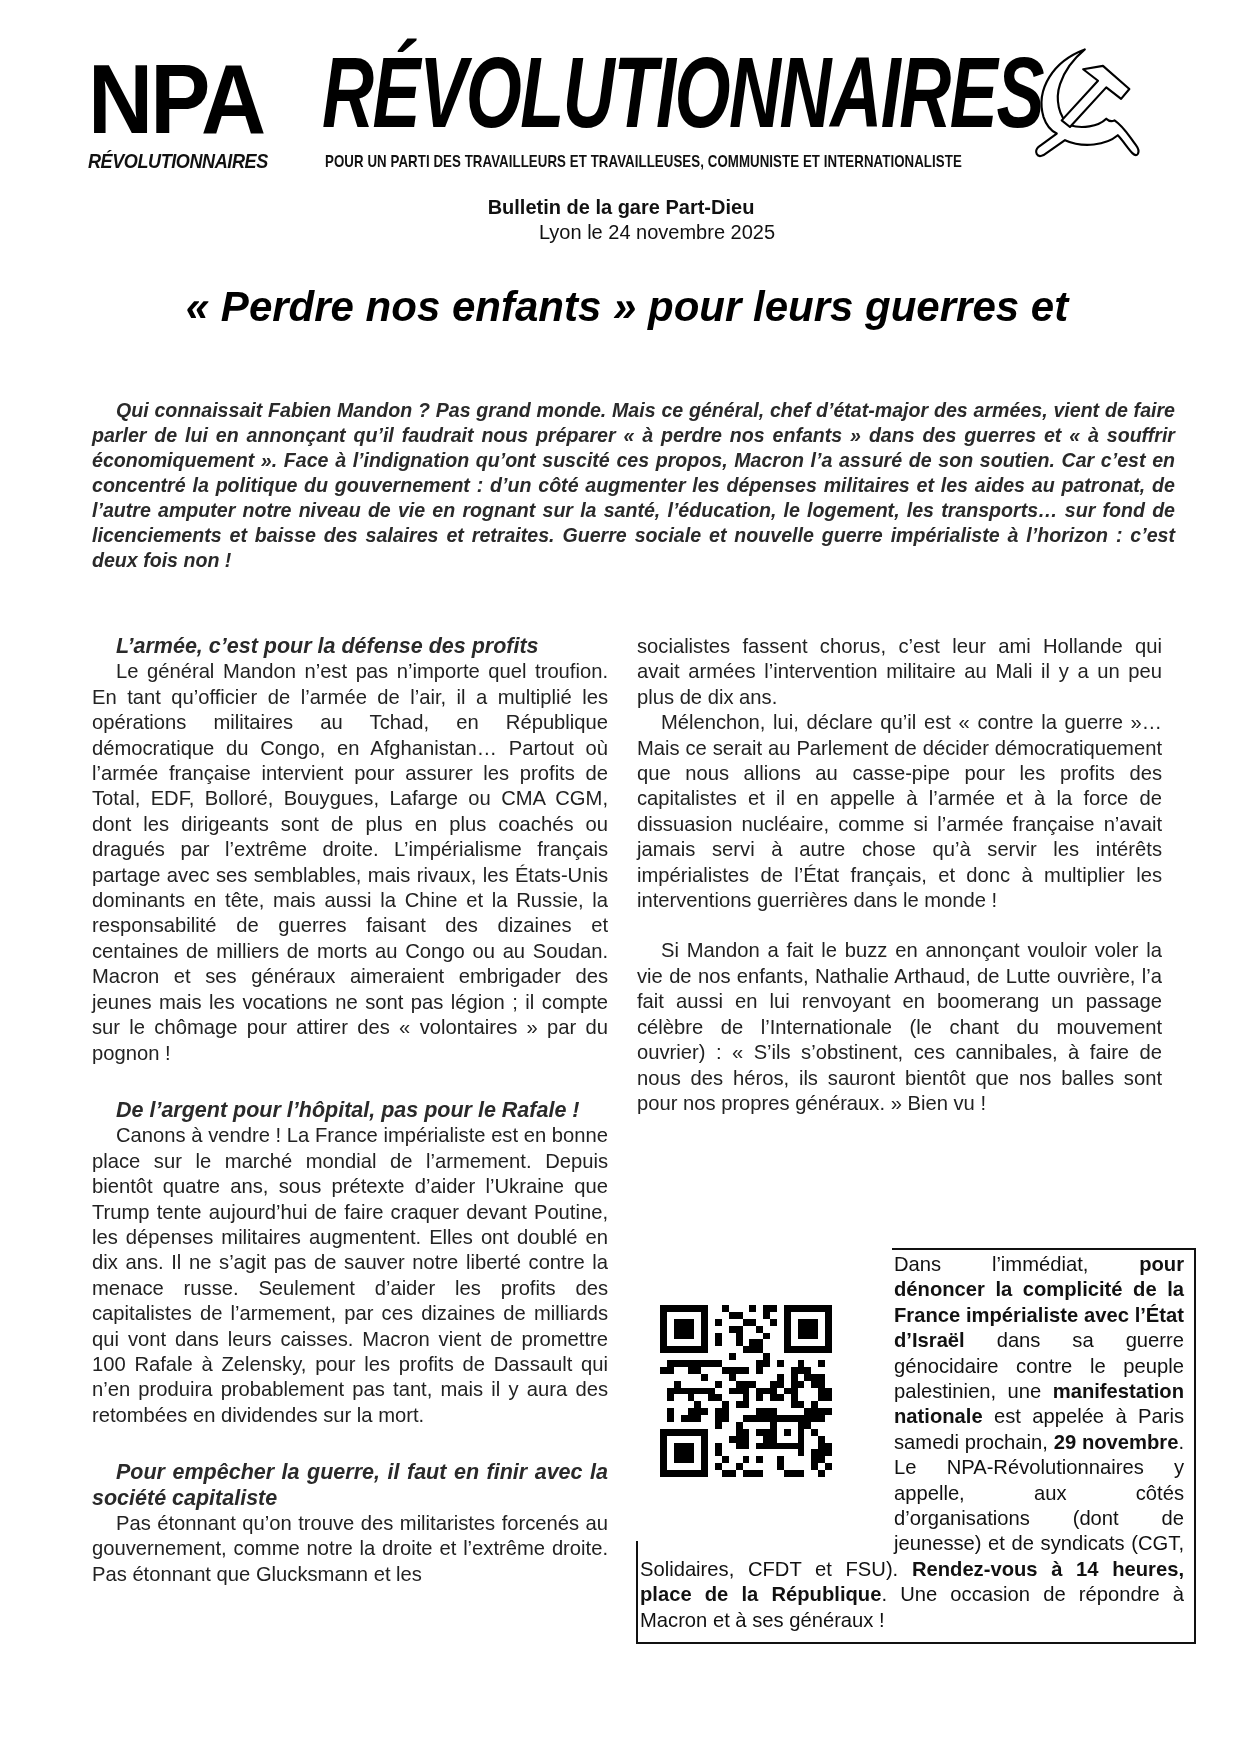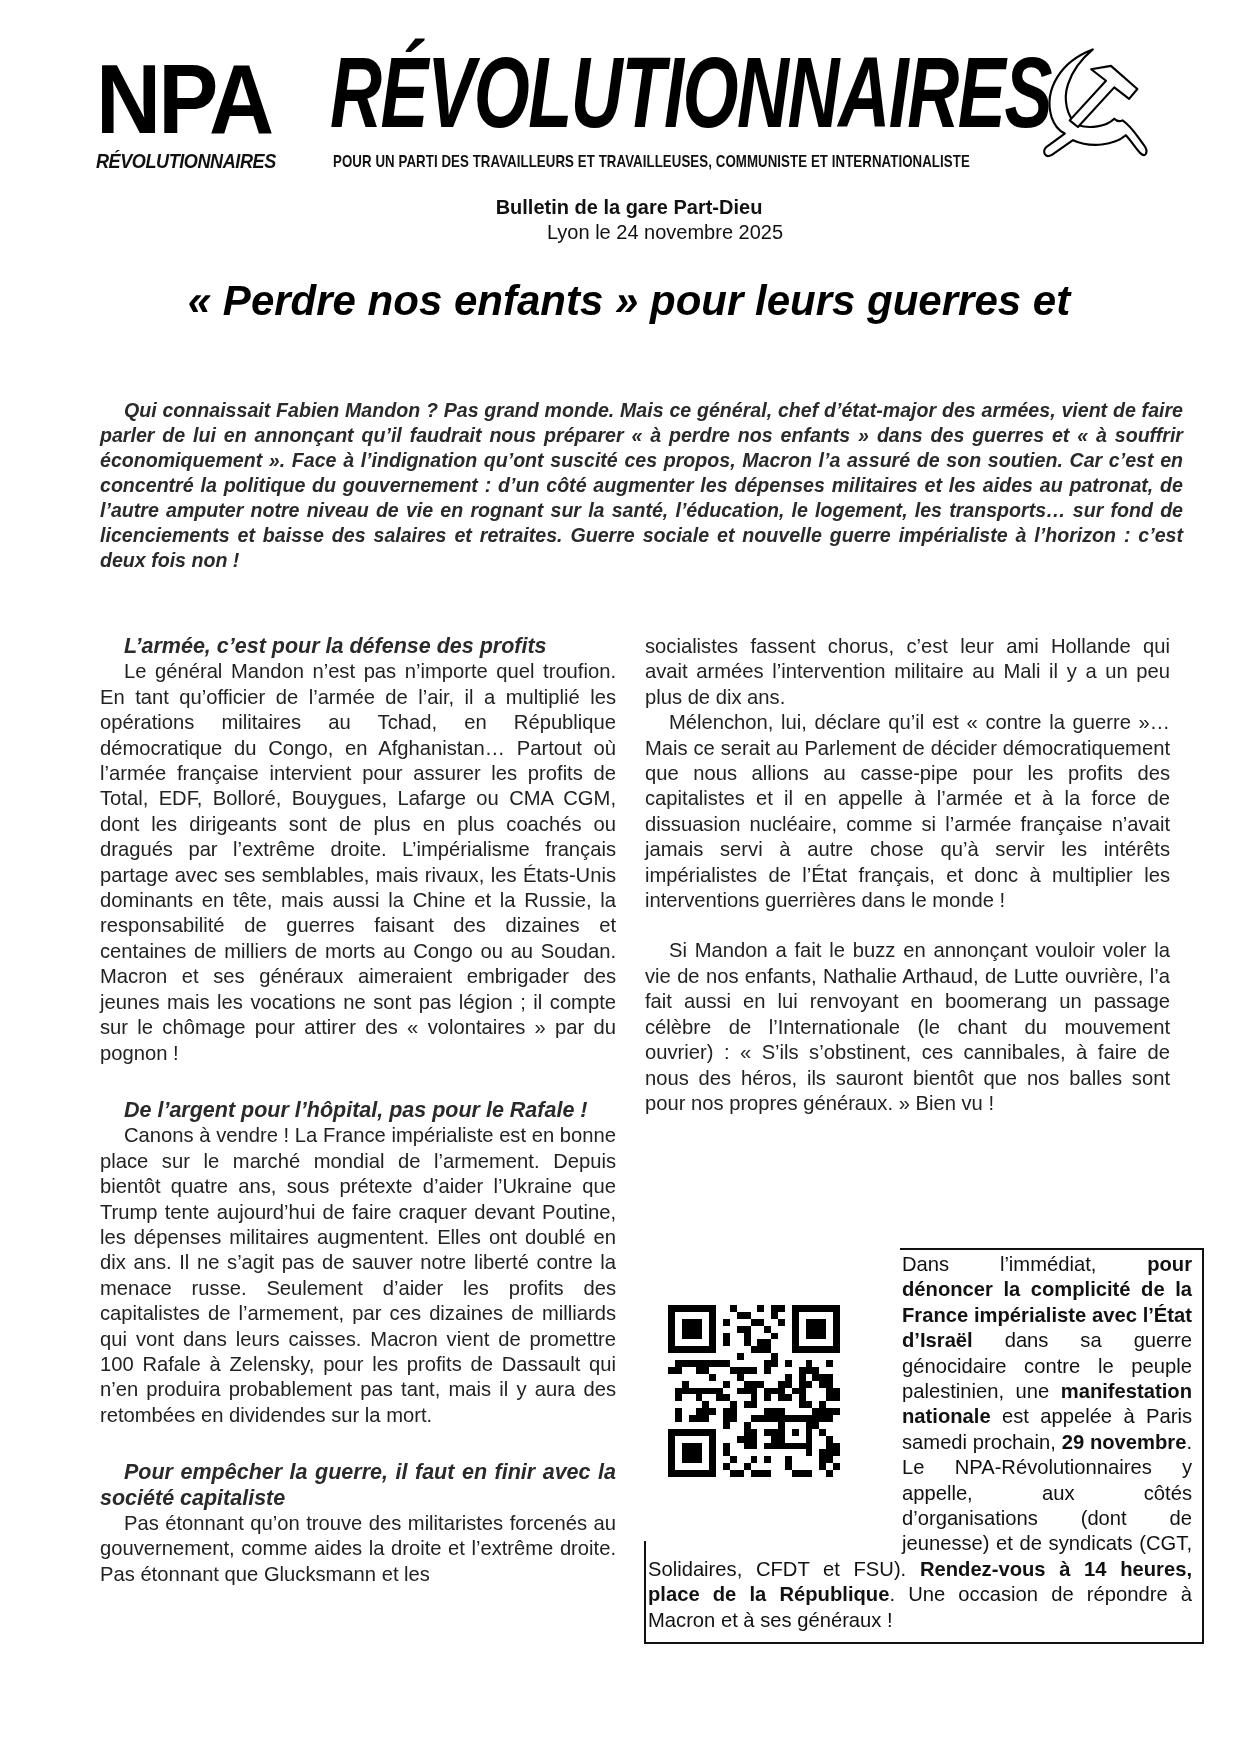--- a/index.html
+++ b/index.html
@@ -1,17 +1,17 @@
 <!DOCTYPE html>
 <html><head>
 <meta charset="utf-8">
 <style>
   html, body { margin: 0; padding: 0; background: #ffffff; }
   body { width: 1242px; height: 1755px; position: relative; overflow: hidden; color: #1a1a1a; }
-  .page { position: absolute; left: 8px; top: 0; width: 1082px; height: 1755px; }
+  .page { position: absolute; left: 0; top: 0; width: 1082px; height: 1755px; }
 
   
   .npa-logo { position: absolute; left: 88px; top: 55px; width: 185px; }
   .npa-big { font-family: "Liberation Sans", sans-serif; font-weight: 700; font-size: 98px; line-height: 88px; letter-spacing: -3px; color: #000; transform: scaleX(0.92); transform-origin: left top; }
   .npa-sub { font-family: "Liberation Sans", sans-serif; font-weight: 700; font-style: italic; font-size: 21px; letter-spacing: -0.5px; color: #111; margin-top: 6px; transform: scaleX(0.86); transform-origin: left top; white-space: nowrap; }
   .masthead-title { position: absolute; left: 322px; top: 42px; font-family: "Liberation Sans", sans-serif; font-weight: 700; font-style: italic; font-size: 100px; line-height: 100px; color: #000; letter-spacing: -2px; transform: scaleX(0.72); transform-origin: left top; white-space: nowrap; }
   .masthead-tagline { position: absolute; left: 325px; top: 152px; font-family: "Liberation Sans", sans-serif; font-weight: 700; font-size: 17px; color: #111; transform: scaleX(0.78); transform-origin: left top; white-space: nowrap; letter-spacing: 0.1px; }
   .hammer-sickle { position: absolute; left: 1032px; top: 42px; width: 132px; height: 132px; }
 
   
@@ -57,37 +57,37 @@
 
       <path d="M64 4 C 26 18, 4 52, 14 86 C 18 98, 26 104, 30 106 L 8 122 C 2 128, 6 136, 14 132 L 40 114 C 62 124, 90 120, 104 108 C 110 114, 116 124, 122 130 C 128 136, 132 128, 126 120 C 118 110, 112 98, 100 90 C 96 92, 92 90, 90 88 C 80 98, 60 100, 46 96 C 32 86, 28 64, 34 46 C 40 28, 52 14, 64 4 Z"></path>
 
       <path d="M62 28 L 86 24 L 118 52 L 108 64 L 90 50 L 46 98 L 36 90 L 80 42 Z"></path>
     </g>
   </svg>
 
   <div class="bulletin">Bulletin de la gare Part-Dieu</div>
   <div class="dateline">Lyon le 24 novembre 2025</div>
 
-  <h1 class="headline" style="margin:0;">
+  <h1 class="headline" style="margin:6px;">
     <span>« Perdre nos enfants » pour leurs guerres et</span><br>
   </h1>
 
   <p class="intro" style="margin:0;text-indent:24px;">Qui connaissait Fabien Mandon ? Pas grand monde. Mais ce général, chef d’état-major des armées, vient de faire parler de lui en annonçant qu’il faudrait nous préparer « à perdre nos enfants » dans des guerres et « à souffrir économiquement ». Face à l’indignation qu’ont suscité ces propos, Macron l’a assuré de son soutien. Car c’est en concentré la politique du gouvernement : d’un côté augmenter les dépenses militaires et les aides au patronat, de l’autre amputer notre niveau de vie en rognant sur la santé, l’éducation, le logement, les transports… sur fond de licenciements et baisse des salaires et retraites. Guerre sociale et nouvelle guerre impérialiste à l’horizon : c’est deux fois non !</p>
 
   <div class="col col-left">
     <h2>L’armée, c’est pour la défense des profits</h2>
     <p>Le général Mandon n’est pas n’importe quel troufion. En tant qu’officier de l’armée de l’air, il a multiplié les opérations militaires au Tchad, en République démocratique du Congo, en Afghanistan… Partout où l’armée française intervient pour assurer les profits de Total, EDF, Bolloré, Bouygues, Lafarge ou CMA CGM, dont les dirigeants sont de plus en plus coachés ou dragués par l’extrême droite. L’impérialisme français partage avec ses semblables, mais rivaux, les États-Unis dominants en tête, mais aussi la Chine et la Russie, la responsabilité de guerres faisant des dizaines et centaines de milliers de morts au Congo ou au Soudan. Macron et ses généraux aimeraient embrigader des jeunes mais les vocations ne sont pas  légion ; il compte sur le chômage pour attirer des « volontaires » par du pognon !</p>
     <div class="gap"></div>
     <div class="gap" style="height:7px"></div>
     <h2>De l’argent pour l’hôpital, pas pour le Rafale !</h2>
     <p>Canons à vendre ! La France impérialiste est en bonne place sur le marché mondial de l’armement. Depuis bientôt quatre ans, sous prétexte d’aider l’Ukraine que Trump tente aujourd’hui de faire craquer devant Poutine, les dépenses militaires augmentent. Elles ont doublé en dix ans. Il ne s’agit pas de sauver notre liberté contre la menace russe. Seulement d’aider les profits des capitalistes de l’armement, par ces dizaines de milliards qui vont dans leurs caisses. Macron vient de promettre 100 Rafale à Zelensky, pour les profits de Dassault qui n’en produira probablement pas tant, mais il y aura des retombées en dividendes sur la mort.</p>
     <div class="gap"></div>
     <div class="gap" style="height:7px"></div>
     <h2>Pour empêcher la guerre, il faut en finir avec la société capitaliste</h2>
-    <p>Pas étonnant qu’on trouve des militaristes forcenés au gouvernement, comme aides la droite et l’extrême droite. Pas étonnant que Glucksmann et les</p>
+    <p>Pas étonnant qu’on trouve des militaristes forcenés au gouvernement, comme notre la droite et l’extrême droite. Pas étonnant que Glucksmann et les</p>
   </div>
 
   <div class="col col-right">
     <p class="no-indent">socialistes fassent chorus, c’est leur ami Hollande qui avait armées l’intervention militaire au Mali il y a un peu plus de dix ans.</p>
     <p>Mélenchon, lui, déclare qu’il est « contre la guerre »… Mais ce serait au Parlement de décider démocratiquement que nous allions au casse-pipe pour les profits des capitalistes et il en appelle à l’armée et à la force de dissuasion nucléaire, comme si l’armée française n’avait jamais servi à autre chose qu’à servir les intérêts impérialistes de l’État français, et donc à multiplier les interventions guerrières dans le monde !</p>
     <div class="gap"></div>
     <p>Si Mandon a fait le buzz en annonçant vouloir voler la vie de nos enfants, Nathalie Arthaud, de Lutte ouvrière, l’a fait aussi en lui renvoyant en boomerang un passage célèbre de l’Internationale (le chant du mouvement ouvrier) : « S’ils s’obstinent, ces cannibales, à faire de nous des héros, ils sauront bientôt que nos balles sont pour nos propres généraux. » Bien vu !</p>
   </div>
 
   <div class="callout">

